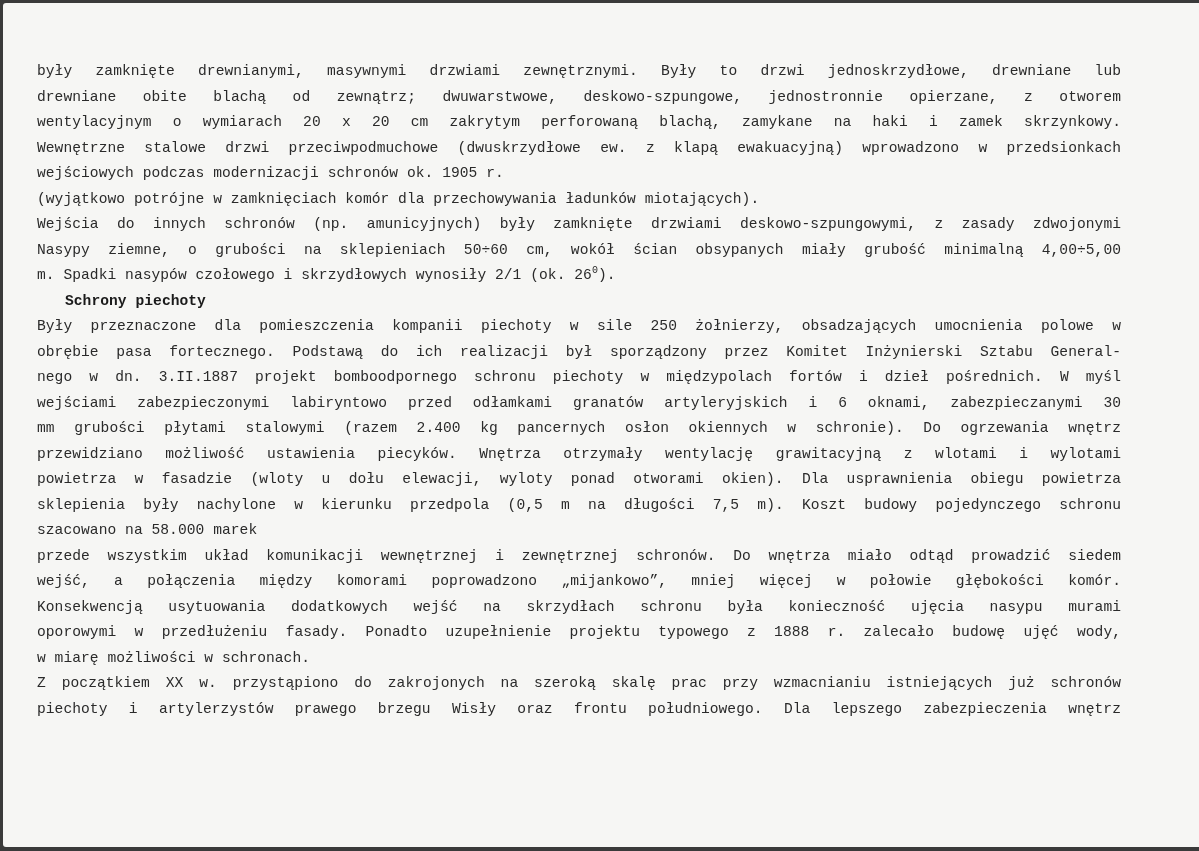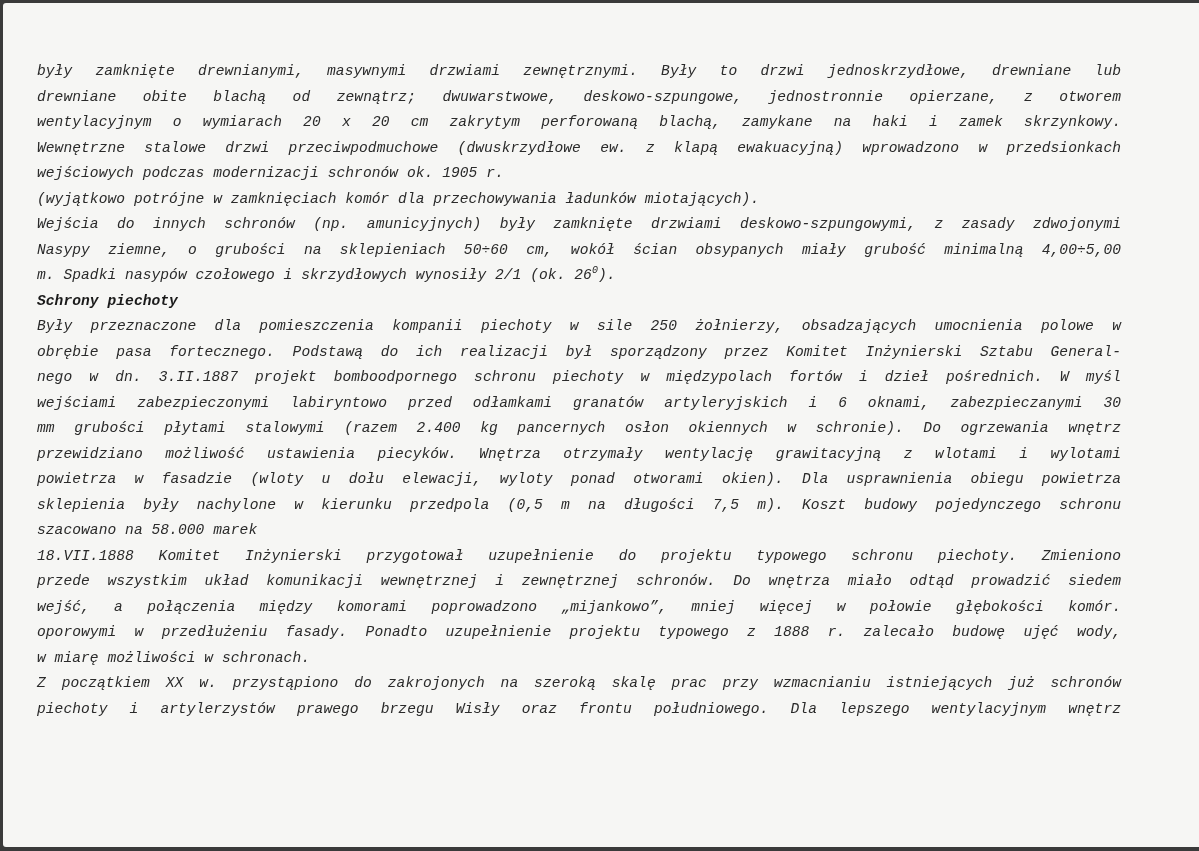--- a/index.html
+++ b/index.html
@@ -5,33 +5,32 @@
   html, body { margin:0; padding:0; }
   body {
     width:1199px; height:851px; overflow:hidden;
     background:#3a3a3a;
     position:relative;
   }
   .page {
     position:absolute; left:3px; top:3px; right:0; bottom:4px;
     background:#f6f6f4;
     border-radius:3px 0 0 3px;
-    font-style:italic;
   }
   .text {
     position:absolute; left:34px; top:56px; width:1084px;
     font-family:"Liberation Mono", "DejaVu Sans Mono", monospace;
     font-size:14.6px;
     line-height:25.5px;
     color:#2a2a2a;
     letter-spacing:0.05px;
   }
   .line { white-space:pre; display:block; height:25.5px; }
   .line.justify { text-align:justify; text-align-last:justify; white-space:normal; }
-  .heading { font-weight:bold; color:#1a1a1a; }
+  .heading { font-weight:bold; color:#1a1a1a;margin-left:28px; }
   sup { font-size:10px; vertical-align:6px; line-height:0; }
 </style>
 </head>
 <body>
 
 <div class="page">
   <div class="text">
     <span class="line justify">były zamknięte drewnianymi, masywnymi drzwiami zewnętrznymi. Były to drzwi jednoskrzydłowe, drewniane lub</span>
     <span class="line justify">drewniane obite blachą od zewnątrz; dwuwarstwowe, deskowo-szpungowe, jednostronnie opierzane, z otworem</span>
     <span class="line justify">wentylacyjnym o wymiarach 20 x 20 cm zakrytym perforowaną blachą, zamykane na haki i zamek skrzynkowy.</span>
@@ -44,21 +43,21 @@
     <span class="line heading">Schrony piechoty</span>
     <span class="line justify">Były przeznaczone dla pomieszczenia kompanii piechoty w sile 250 żołnierzy, obsadzających umocnienia polowe w</span>
     <span class="line justify">obrębie pasa fortecznego. Podstawą do ich realizacji był sporządzony przez Komitet Inżynierski Sztabu General-</span>
     <span class="line justify">nego w dn. 3.II.1887 projekt bomboodpornego schronu piechoty w międzypolach fortów i dzieł pośrednich. W myśl</span>
     <span class="line justify">wejściami zabezpieczonymi labiryntowo przed odłamkami granatów artyleryjskich i 6 oknami, zabezpieczanymi 30</span>
     <span class="line justify">mm grubości płytami stalowymi (razem 2.400 kg pancernych osłon okiennych w schronie). Do ogrzewania wnętrz</span>
     <span class="line justify">przewidziano możliwość ustawienia piecyków. Wnętrza otrzymały wentylację grawitacyjną z wlotami i wylotami</span>
     <span class="line justify">powietrza w fasadzie (wloty u dołu elewacji, wyloty ponad otworami okien). Dla usprawnienia obiegu powietrza</span>
     <span class="line justify">sklepienia były nachylone w kierunku przedpola (0,5 m na długości 7,5 m). Koszt budowy pojedynczego schronu</span>
     <span class="line">szacowano na 58.000 marek</span>
-    <span class="line justify">18.VII.1888 Komitet Inżynierski przygotował uzupełnienie do projektu typowego schronu piechoty. Zmieniono</span>
     <span class="line justify">przede wszystkim układ komunikacji wewnętrznej i zewnętrznej schronów. Do wnętrza miało odtąd prowadzić siedem</span>
     <span class="line justify">wejść, a połączenia między komorami poprowadzono „mijankowo”, mniej więcej w połowie głębokości komór.</span>
+    <span class="line justify">Konsekwencją usytuowania dodatkowych wejść na skrzydłach schronu była konieczność ujęcia nasypu murami</span>
     <span class="line justify">oporowymi w przedłużeniu fasady. Ponadto uzupełnienie projektu typowego z 1888 r. zalecało budowę ujęć wody,</span>
     <span class="line">w miarę możliwości w schronach.</span>
     <span class="line justify">Z początkiem XX w. przystąpiono do zakrojonych na szeroką skalę prac przy wzmacnianiu istniejących już schronów</span>
-    <span class="line justify">piechoty i artylerzystów prawego brzegu Wisły oraz frontu południowego. Dla lepszego wentylacyjnym wnętrz</span>
+    <span class="line justify">piechoty i artylerzystów prawego brzegu Wisły oraz frontu południowego. Dla lepszego zabezpieczenia wnętrz</span>
   </div>
 </div>
 
 </body></html>

